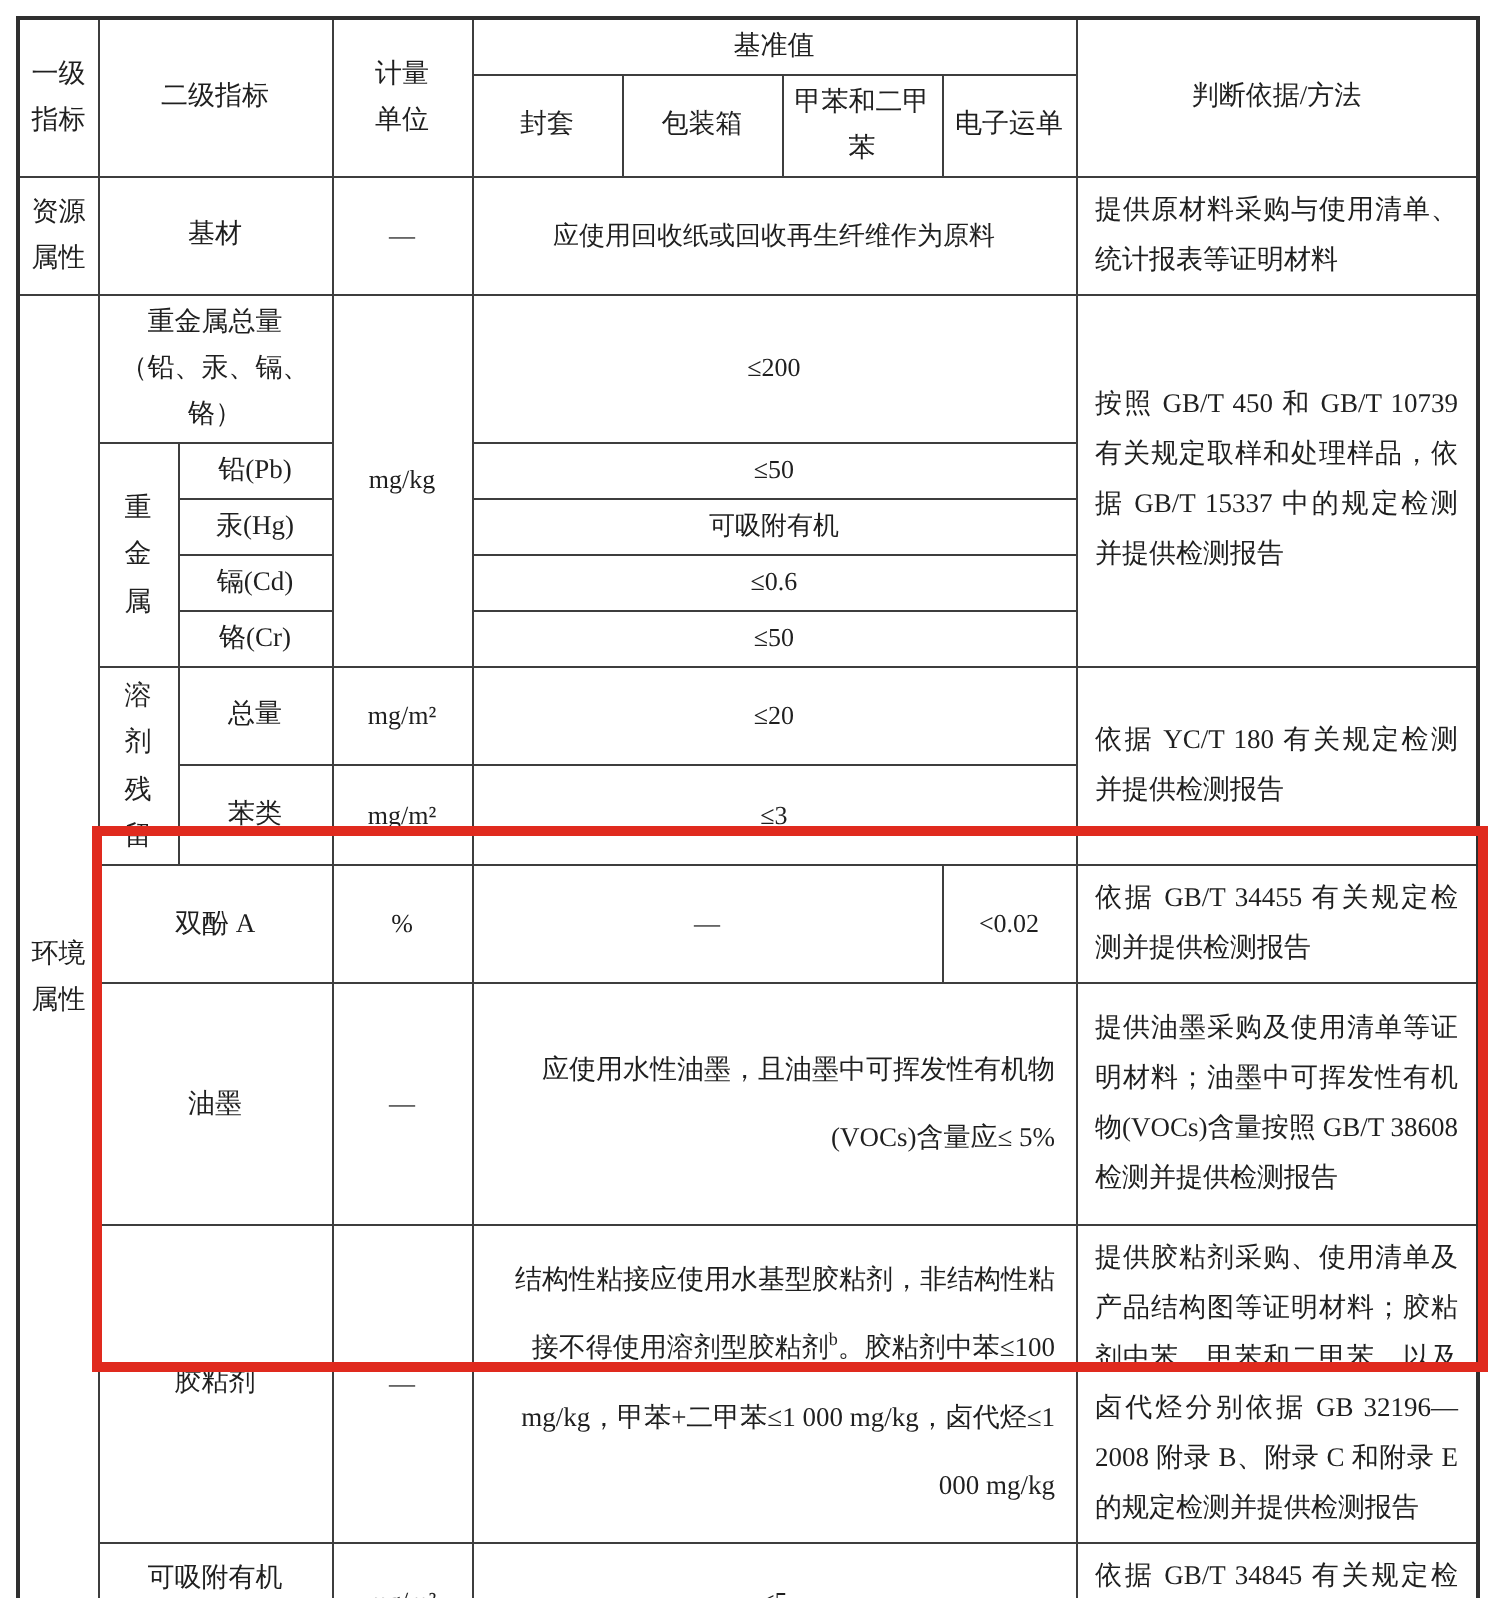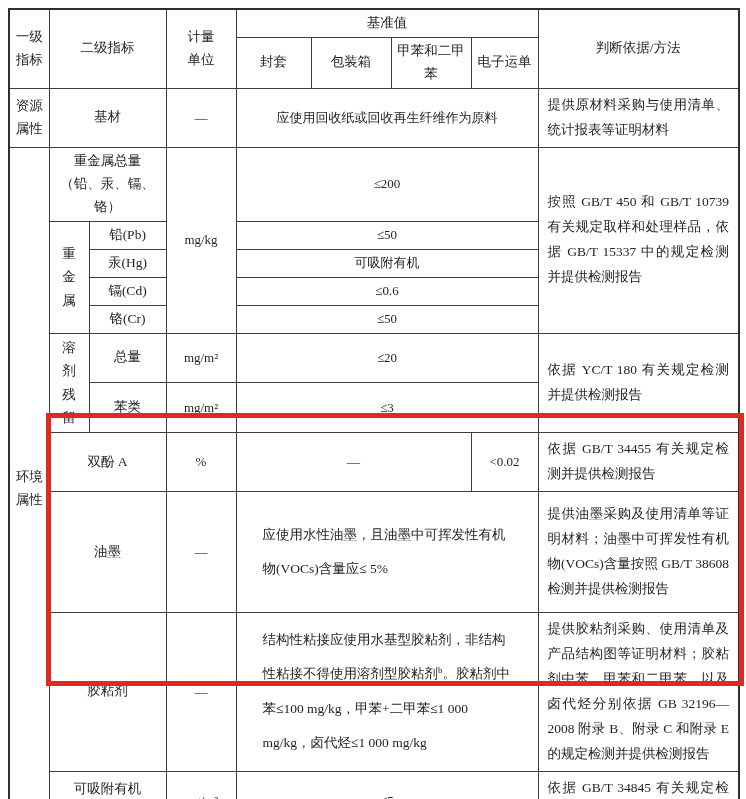--- a/index.html
+++ b/index.html
@@ -25,22 +25,22 @@
     vertical-align: middle;
     font-size: 13.5px;
     line-height: 1.7;
     padding: 2px 5px;
     white-space: pre-line;
     overflow: hidden;
     box-sizing: border-box;
   }
   td.vtext { line-height: 1.75; letter-spacing: 0; padding: 2px 2px; }
   td.criteria {
-    text-align: left;
-    padding: 4px 26px;
+    text-align: right;
+    padding: 4px 10px;
     line-height: 2.55;
   }
   td.judge {
     text-align: justify;
     text-align-last: left;
     padding: 4px 9px;
     line-height: 1.85;
   }
   td.unit, td.value { font-size: 13px; }
   sup { font-size: 9px; line-height: 0; }

